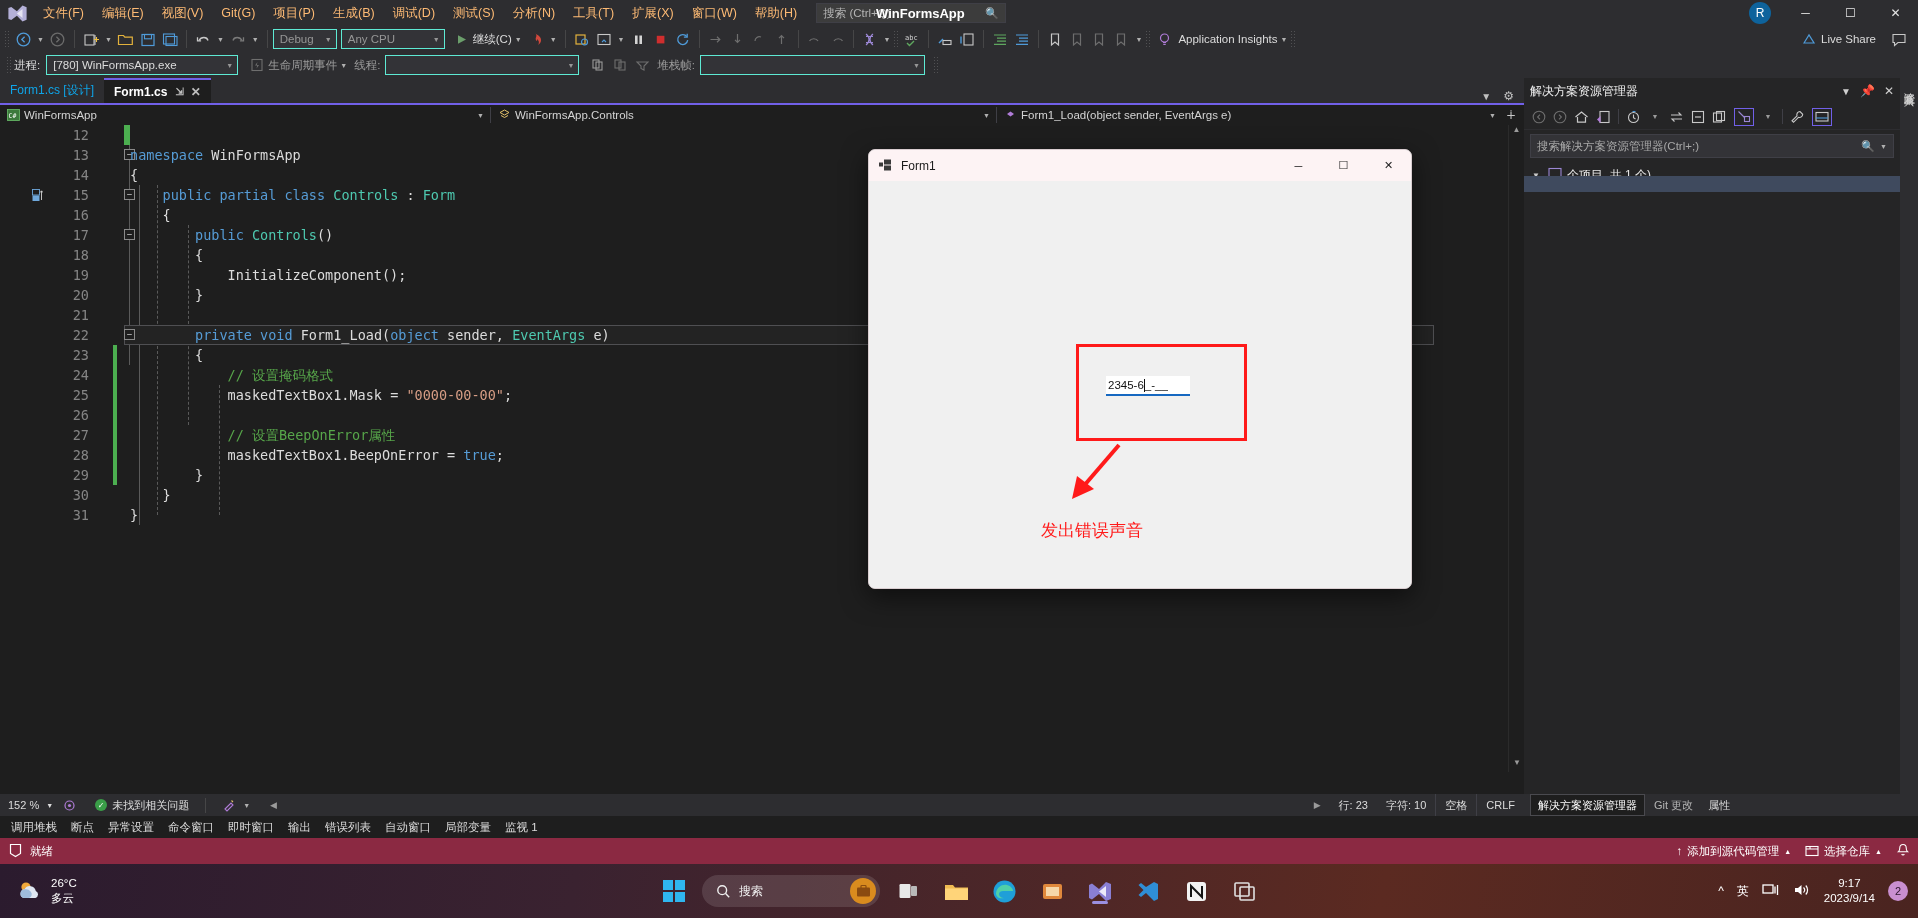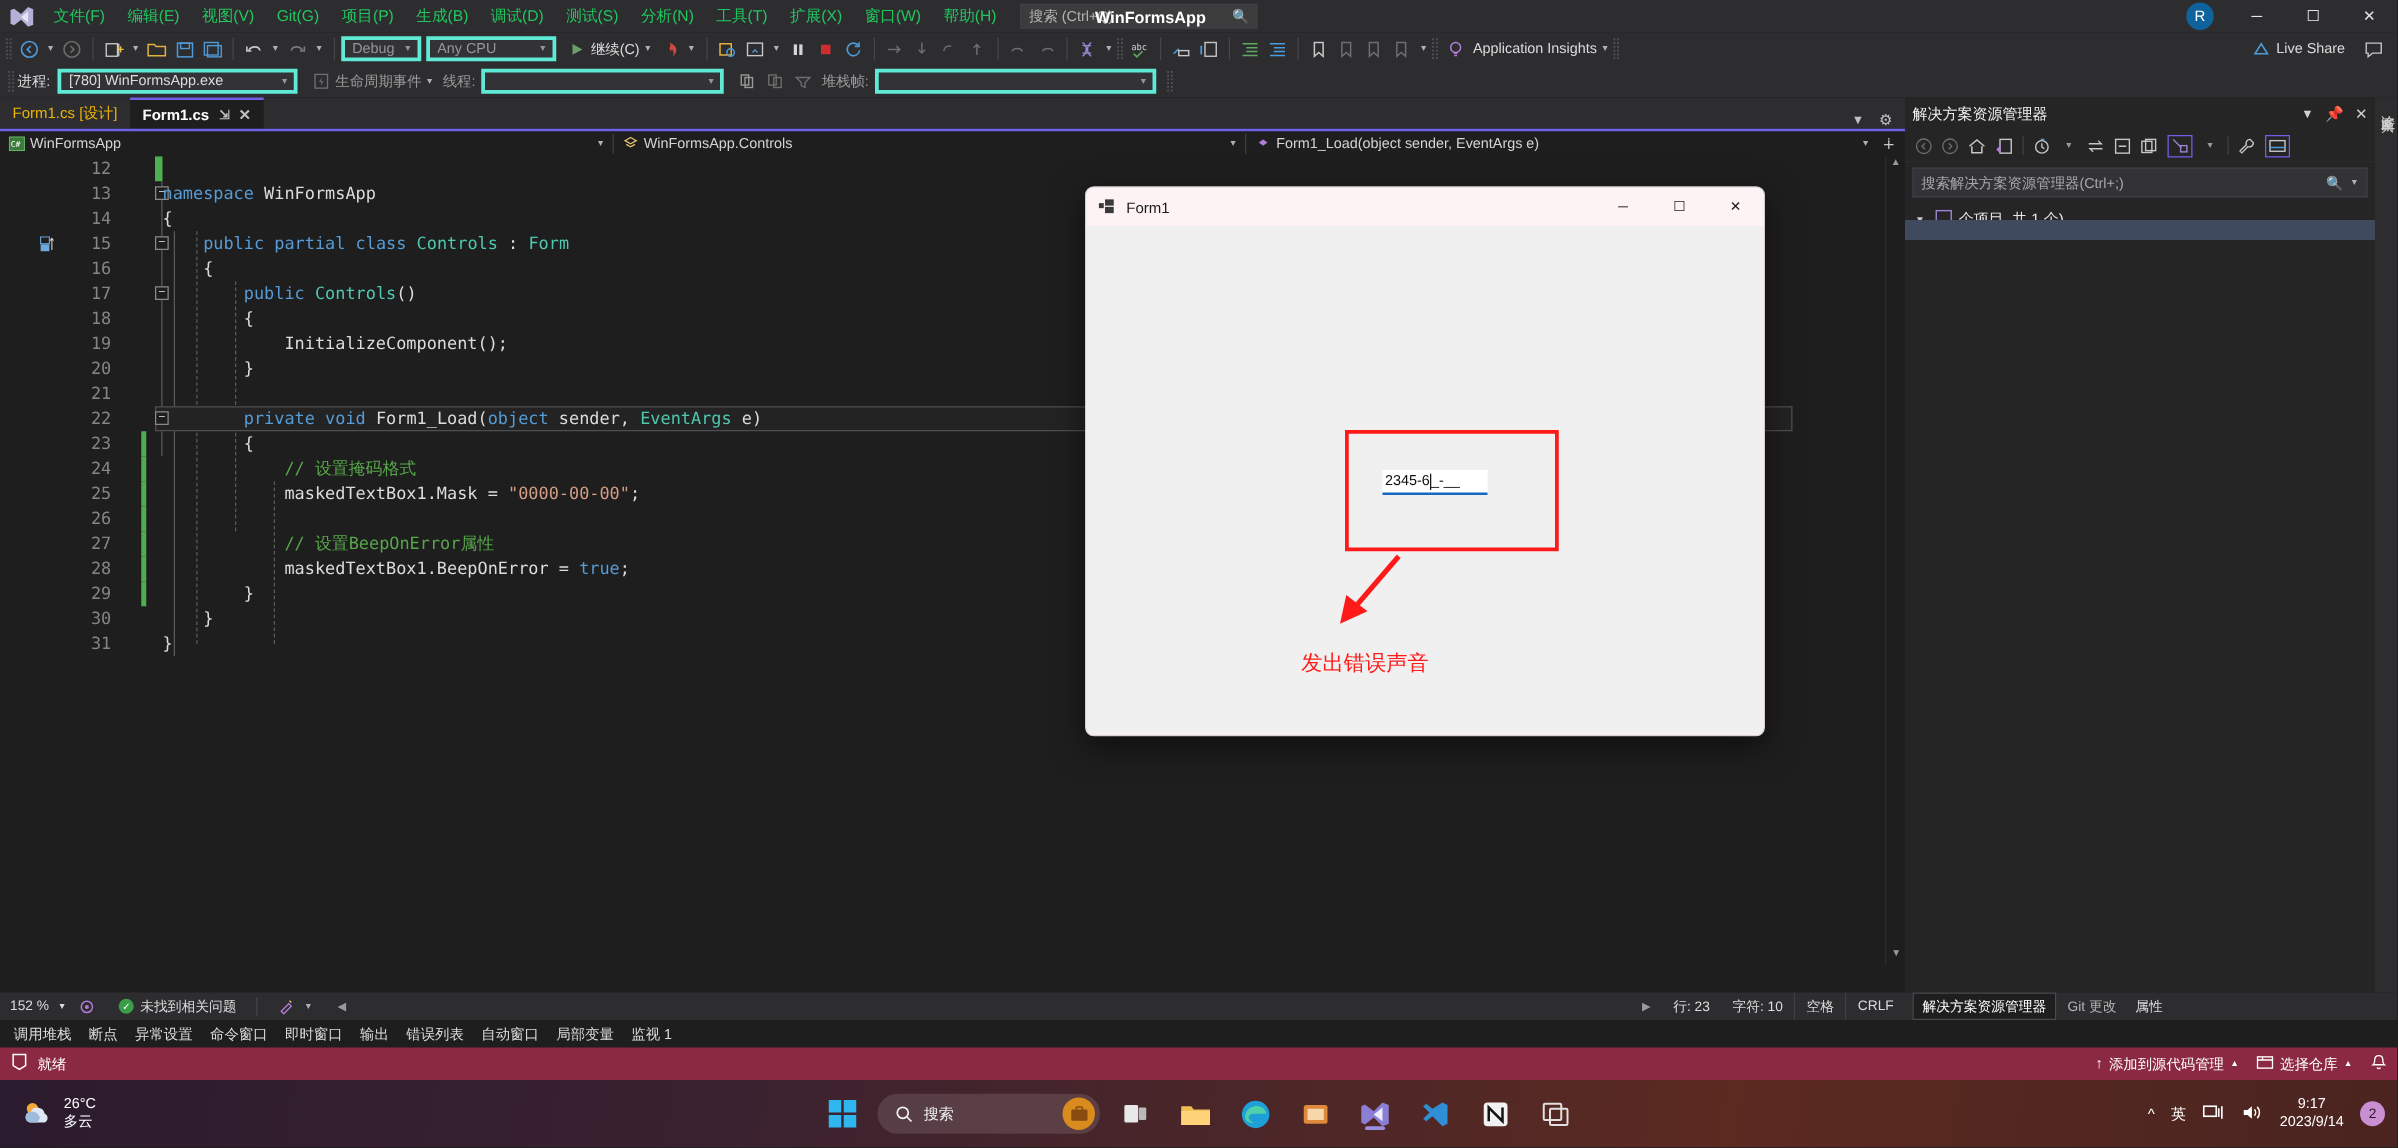--- a/index.html
+++ b/index.html
@@ -7,21 +7,21 @@
     font-family:"Liberation Sans", sans-serif; }
 
   
   #app { position:relative; width:1918px; height:918px; background:#1e1e1e; }
 
   
   .menubar { position:absolute; left:0; top:0; width:1918px; height:26px;
     background:#2d2d30; display:flex; align-items:center; }
   .vs-logo { width:34px; height:26px; display:flex; align-items:center; justify-content:center; }
   .vs-logo svg { display:block; }
-  .menu-item { font-size:12.5px; color:#22c55e; padding:0 9px; height:26px;
+  .menu-item { font-size:12.5px; color:#fdba74; padding:0 9px; height:26px;
     display:flex; align-items:center; white-space:nowrap;text-align:right; }
   .searchbox { margin-left:10px; width:190px; height:20px; background:#3c3c3c;
     border:1px solid #3f3f46; display:flex; align-items:center; padding:0 6px;
     font-size:11.5px; color:#b4b4b4; position:relative; }
   .searchbox .sb-text { flex:1; }
   .searchbox .sb-icon { color:#d0d0d0; font-size:11px; }
   .app-title { position:absolute; left:876px; top:0; height:26px; display:flex;
     align-items:center; font-size:13px; color:#ffffff; font-weight:bold; }
   .win-ctrl { position:absolute; top:0; height:26px; display:flex; align-items:center; }
   .win-btn { width:45px; height:26px; display:flex; align-items:center;
@@ -32,40 +32,40 @@
   
   .toolbar { position:absolute; left:0; top:26px; width:1918px; height:26px;
     background:#2d2d30; display:flex; align-items:center; padding-left:4px; }
   .tb-sep { width:1px; height:18px; background:#464647; margin:0 5px; }
   .tb-grip { width:6px; height:18px; margin-right:2px;
     background-image:radial-gradient(#5a5a5c 0.8px, transparent 0.9px);
     background-size:3px 3px; opacity:.8; }
   .tb-btn { height:22px; min-width:22px; display:flex; align-items:center;
     justify-content:center; color:#c8c8c8; font-size:12px; padding:0 2px; }
   .tb-caret { font-size:7px; color:#b0b0b0; padding:0 3px; }
-  .tb-combo { height:20px; background:#333337; border:3px solid #5eead4;
+  .tb-combo { height:20px; background:#333337; border:1px solid #5eead4;
     color:#969696; font-size:11.5px; display:flex; align-items:center;
     padding:0 4px 0 6px; justify-content:space-between; }
   .tb-combo .cv { white-space:nowrap; overflow:hidden; }
   .tb-text { font-size:11.5px; color:#dcdcdc; white-space:nowrap; }
 
   
   .toolbar2 { position:absolute; left:0; top:52px; width:1918px; height:26px;
     background:#2d2d30; display:flex; align-items:center; padding-left:6px; }
   .lbl { font-size:11.5px; color:#dcdcdc; white-space:nowrap; }
   .lbl.dim { color:#9a9a9a; }
 
   
   .editor-wrap { position:absolute; left:0; top:78px; width:1524px; height:716px;
     background:#1e1e1e; }
 
   .tabrow { position:absolute; left:0; top:0; width:1524px; height:25px;
     background:#2d2d30; display:flex; align-items:flex-end; }
   .tab { height:25px; display:flex; align-items:center; padding:0 10px;
-    font-size:12px; color:#eab308; background:#2d2d30; }
+    font-size:12px; color:#0ea5e9; background:#2d2d30; }
   .tab.active { background:#1e1e1e; color:#ffffff; font-weight:bold;
     border-top:2px solid #7160e8; }
   .tab .pin { font-size:10px; margin-left:8px; color:#c0c0c0; }
   .tab .x { font-size:12px; margin-left:7px; color:#c0c0c0; }
   .tabrow-right { margin-left:auto; display:flex; align-items:center;
     gap:12px; padding-right:10px; color:#c0c0c0; font-size:10px; }
 
   .navbar { position:absolute; left:0; top:25px; width:1524px; height:22px;
     background:#1e1e1e; border-top:2px solid #7160e8; display:flex; align-items:center; }
   .nav-seg { height:22px; display:flex; align-items:center; font-size:11.5px;

